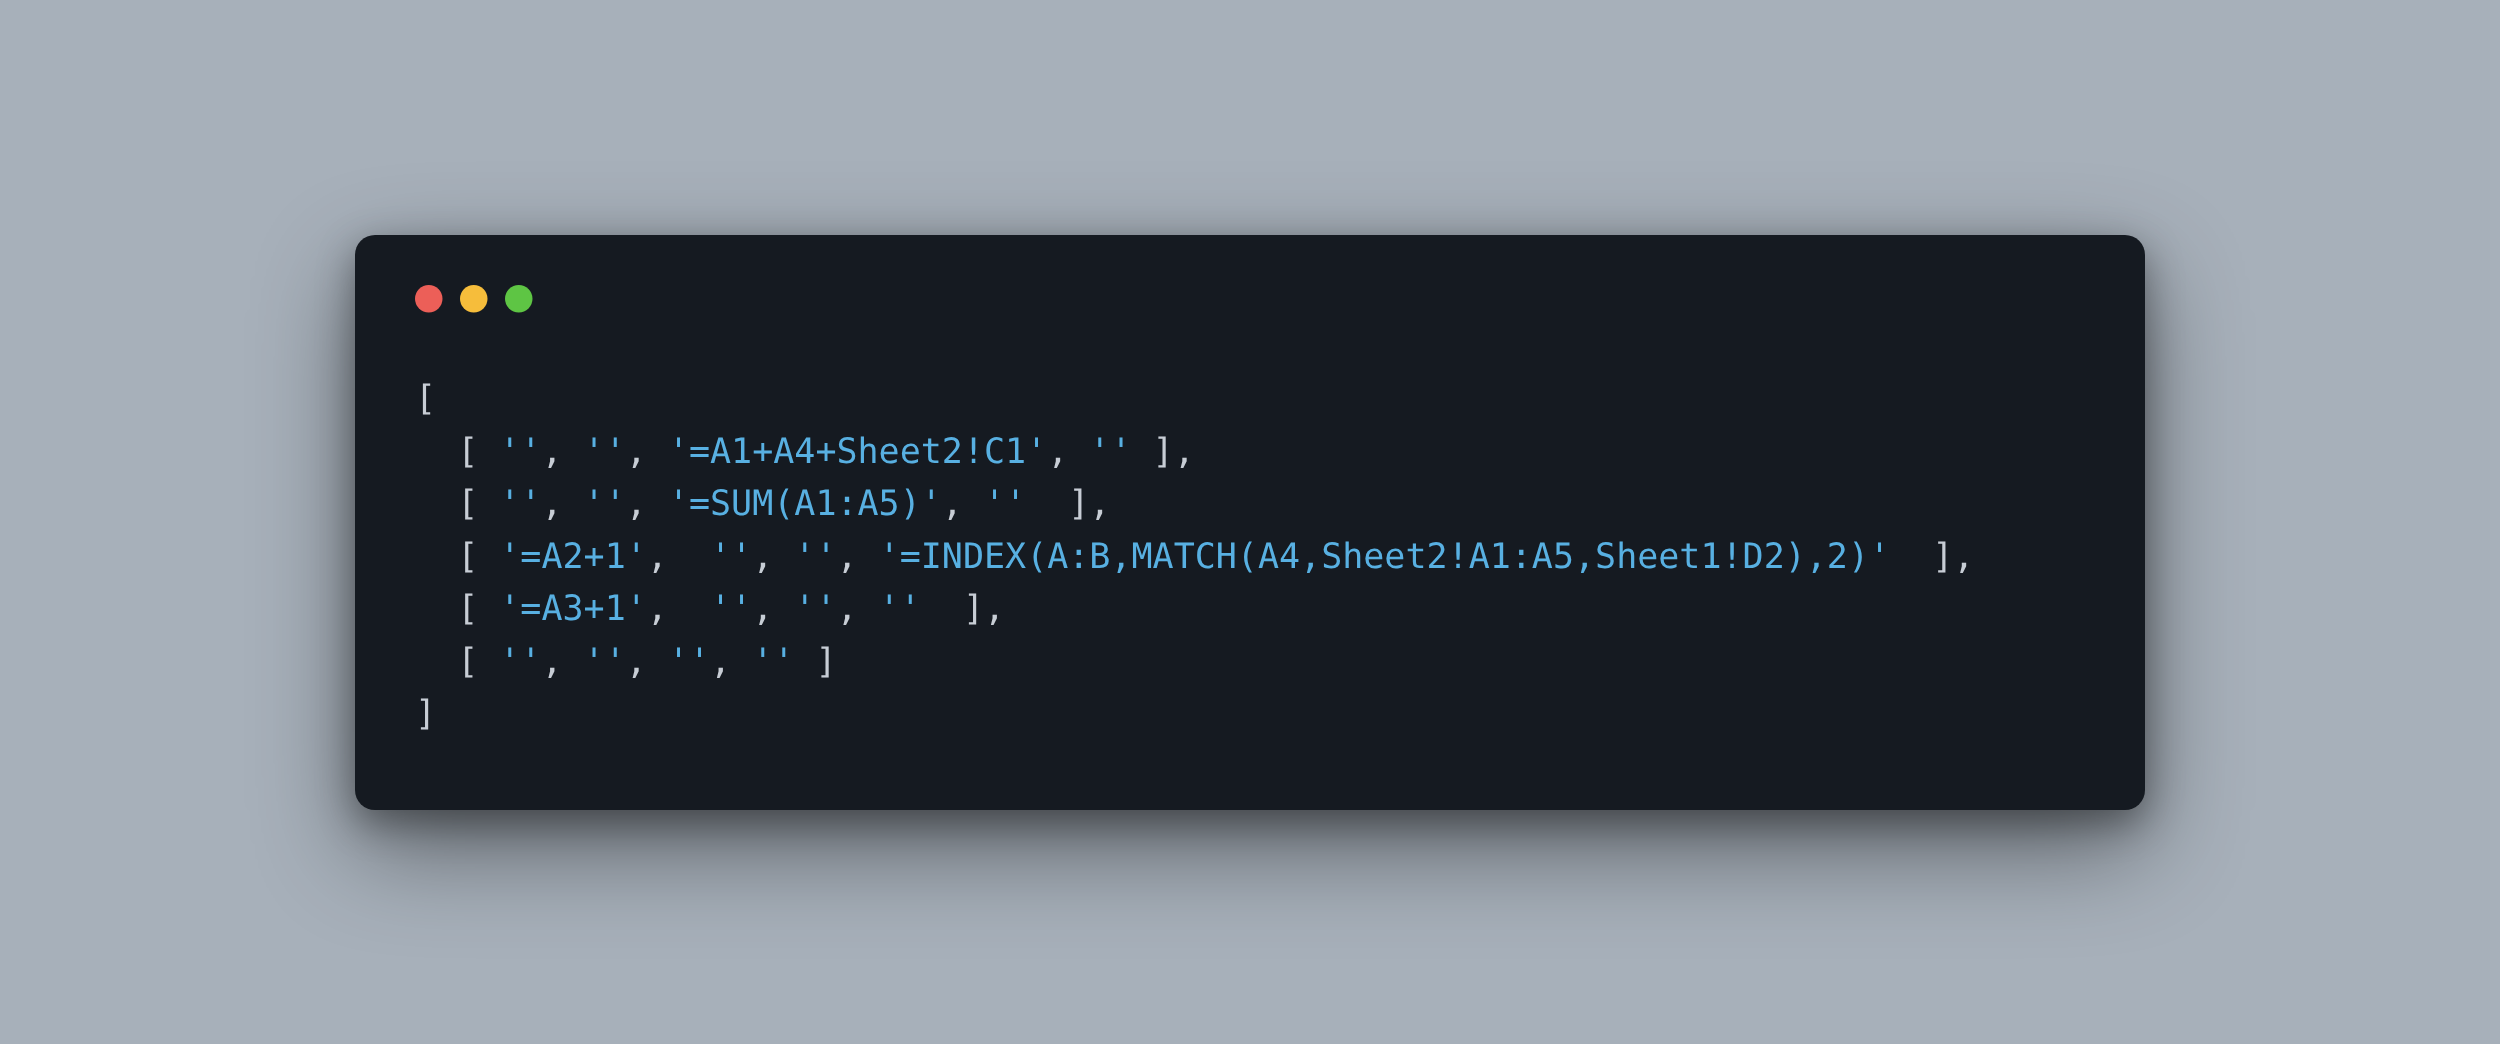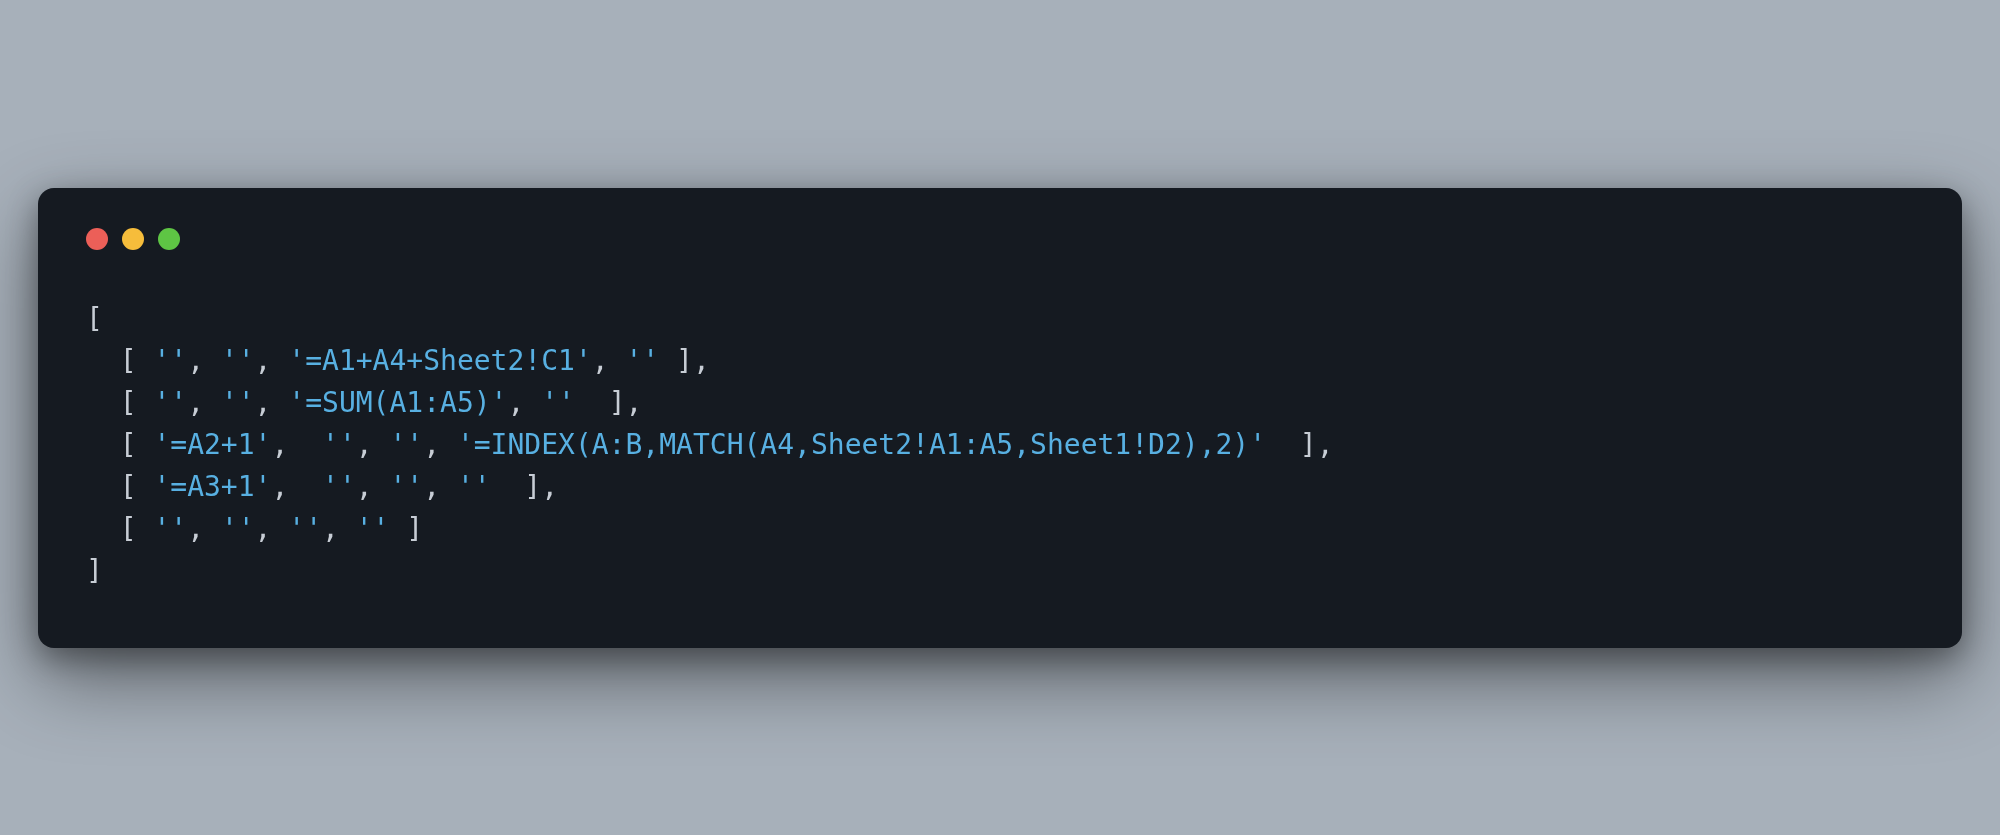--- a/index.html
+++ b/index.html
@@ -6,21 +6,21 @@
     body {
       width: 2000px;
       height: 835px;
       background: #a7b0ba;
       display: flex;
       align-items: center;
       justify-content: center;
       font-family: ui-monospace, 'SF Mono', Menlo, Consolas, monospace;
     }
     .window {
-      width: 1924px;
+      width: 1432px;
       background: #151a21;
       border-radius: 16px;
       box-shadow: 0 30px 80px rgba(0,0,0,0.45), 0 10px 30px rgba(0,0,0,0.35);
       padding: 40px 48px 56px 48px;
     }
     .traffic-lights {
       display: flex;
       gap: 14px;
       margin-bottom: 48px;
     }

